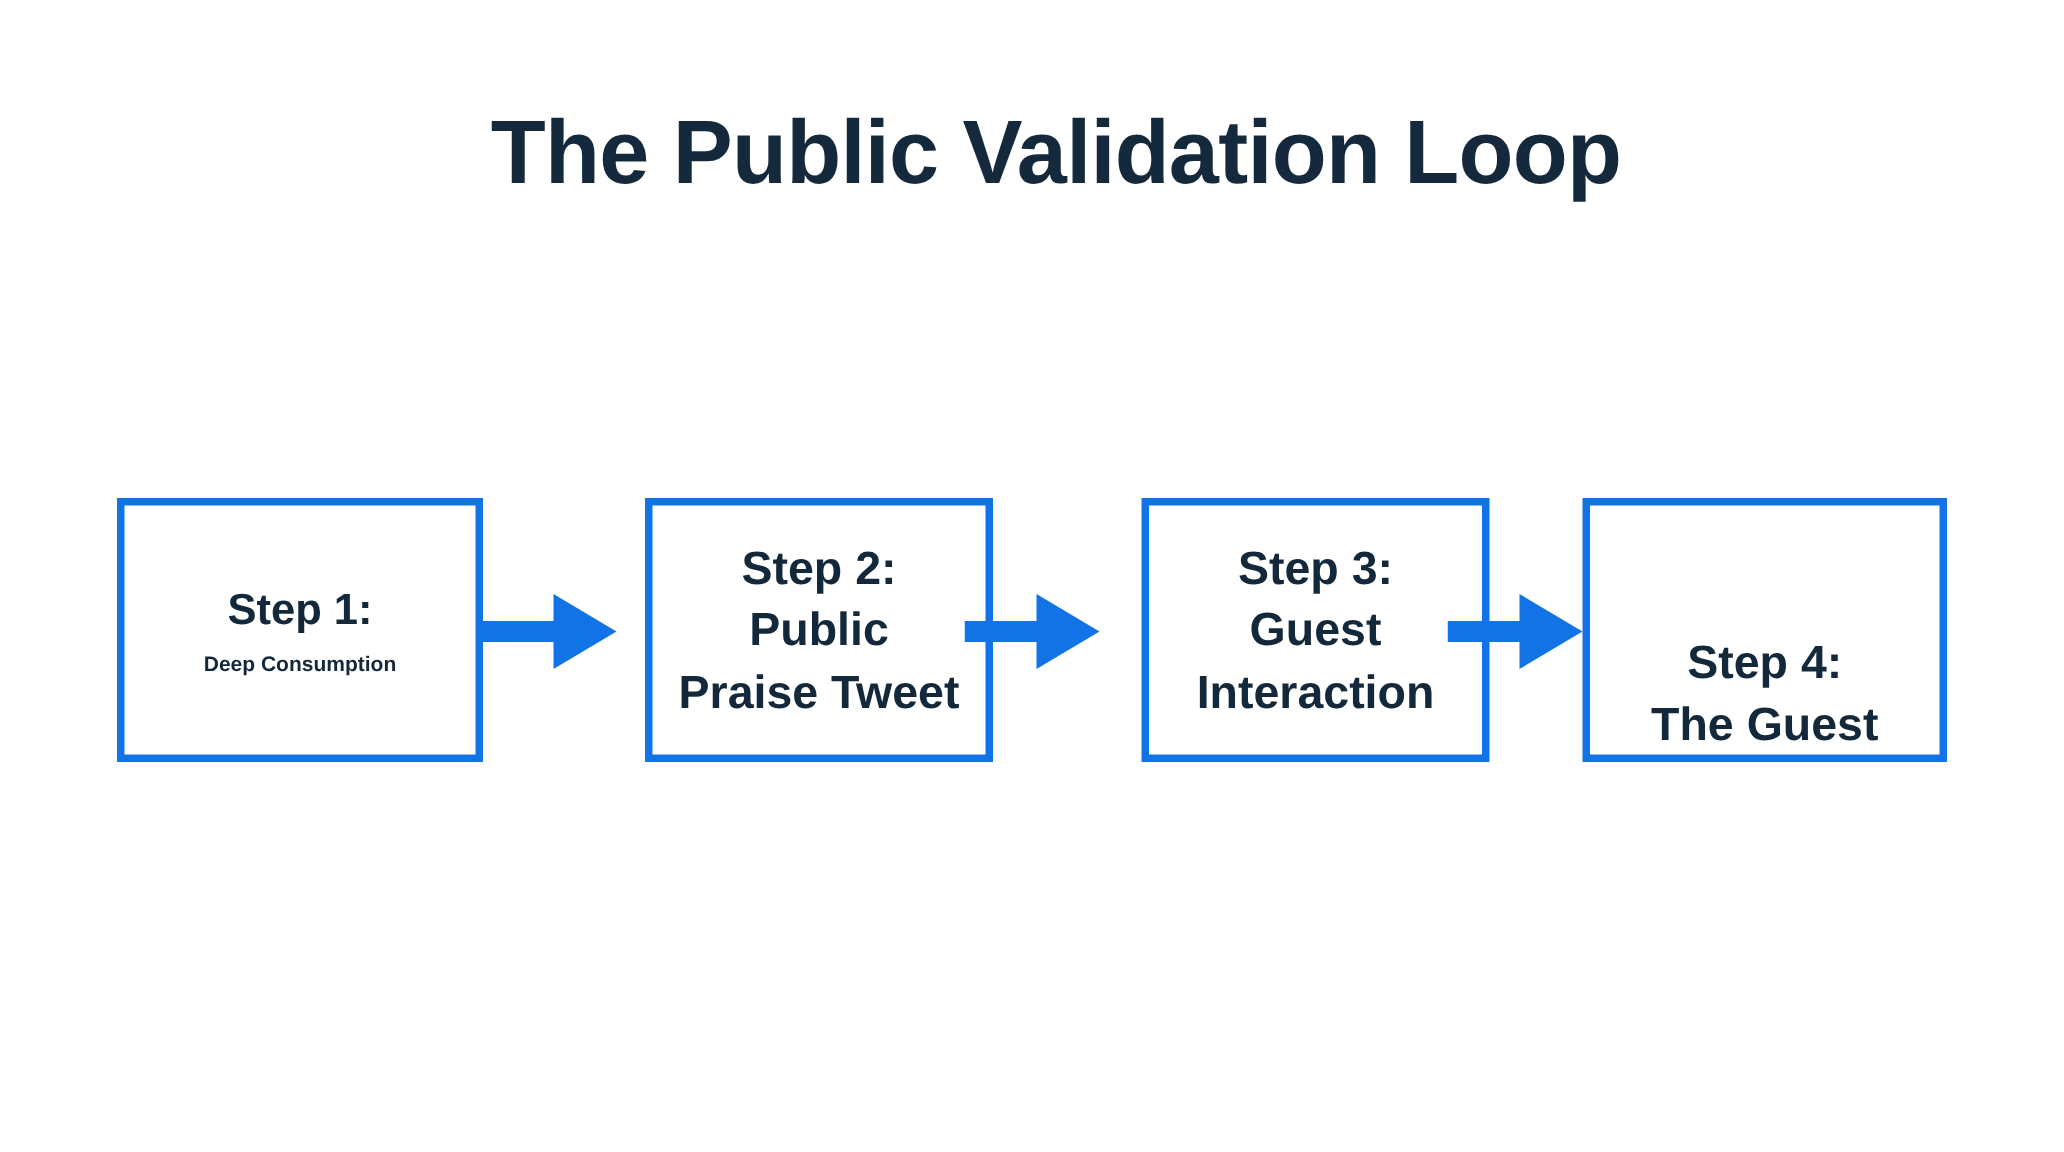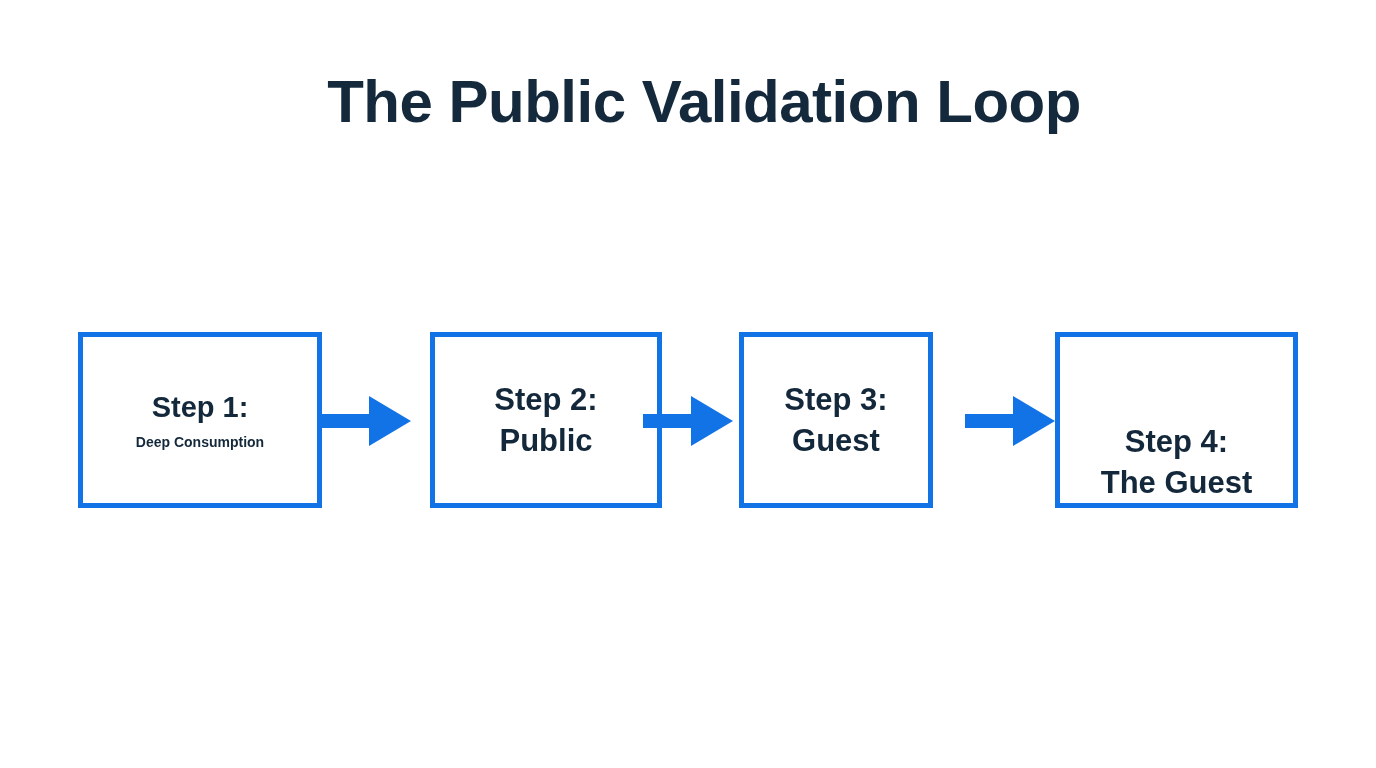--- a/index.html
+++ b/index.html
@@ -63,21 +63,21 @@
   }
 
   .step-line {
     display: block;
     white-space: nowrap;
   }
 
   
   .box-1 { left: 0px;    width: 244px; }
   .box-2 { left: 352px;  width: 232px; }
-  .box-3 { left: 661px;  width: 194px; }
+  .box-3 { left: 683px;  width: 232px; }
   .box-4 { left: 977px;  width: 243px; justify-content: flex-end; }
 
   .box-1 .line-0 { font-size: 29px; font-weight: bold; line-height: 1.18; margin-bottom: 10px; }
   .box-1 .line-1 { font-size: 14px; font-weight: bold; line-height: 1.18; }
 
   .box-2 .step-line,
   .box-3 .step-line,
   .box-4 .step-line { font-size: 31px; font-weight: bold; line-height: 1.33; }
 
   
@@ -110,31 +110,33 @@
 
     <div class="flow-arrow arrow-1">
       <svg viewBox="0 0 89 50" preserveAspectRatio="none" aria-hidden="true">
         <polygon points="0,18 47,18 47,0 89,25 47,50 47,32 0,32" fill="#1273e6"></polygon>
       </svg>
     </div>
 
     <div class="step-box box-2">
       <span class="step-line">Step 2:</span>
       <span class="step-line">Public</span>
+      <span class="step-line">Praise Tweet</span>
     </div>
 
     <div class="flow-arrow arrow-2">
       <svg viewBox="0 0 90 50" preserveAspectRatio="none" aria-hidden="true">
         <polygon points="0,18 48,18 48,0 90,25 48,50 48,32 0,32" fill="#1273e6"></polygon>
       </svg>
     </div>
 
     <div class="step-box box-3">
       <span class="step-line">Step 3:</span>
       <span class="step-line">Guest</span>
+      <span class="step-line">Interaction</span>
     </div>
 
     <div class="flow-arrow arrow-3">
       <svg viewBox="0 0 90 50" preserveAspectRatio="none" aria-hidden="true">
         <polygon points="0,18 48,18 48,0 90,25 48,50 48,32 0,32" fill="#1273e6"></polygon>
       </svg>
     </div>
 
     <div class="step-box box-4">
       <span class="step-line">Step 4:</span>

